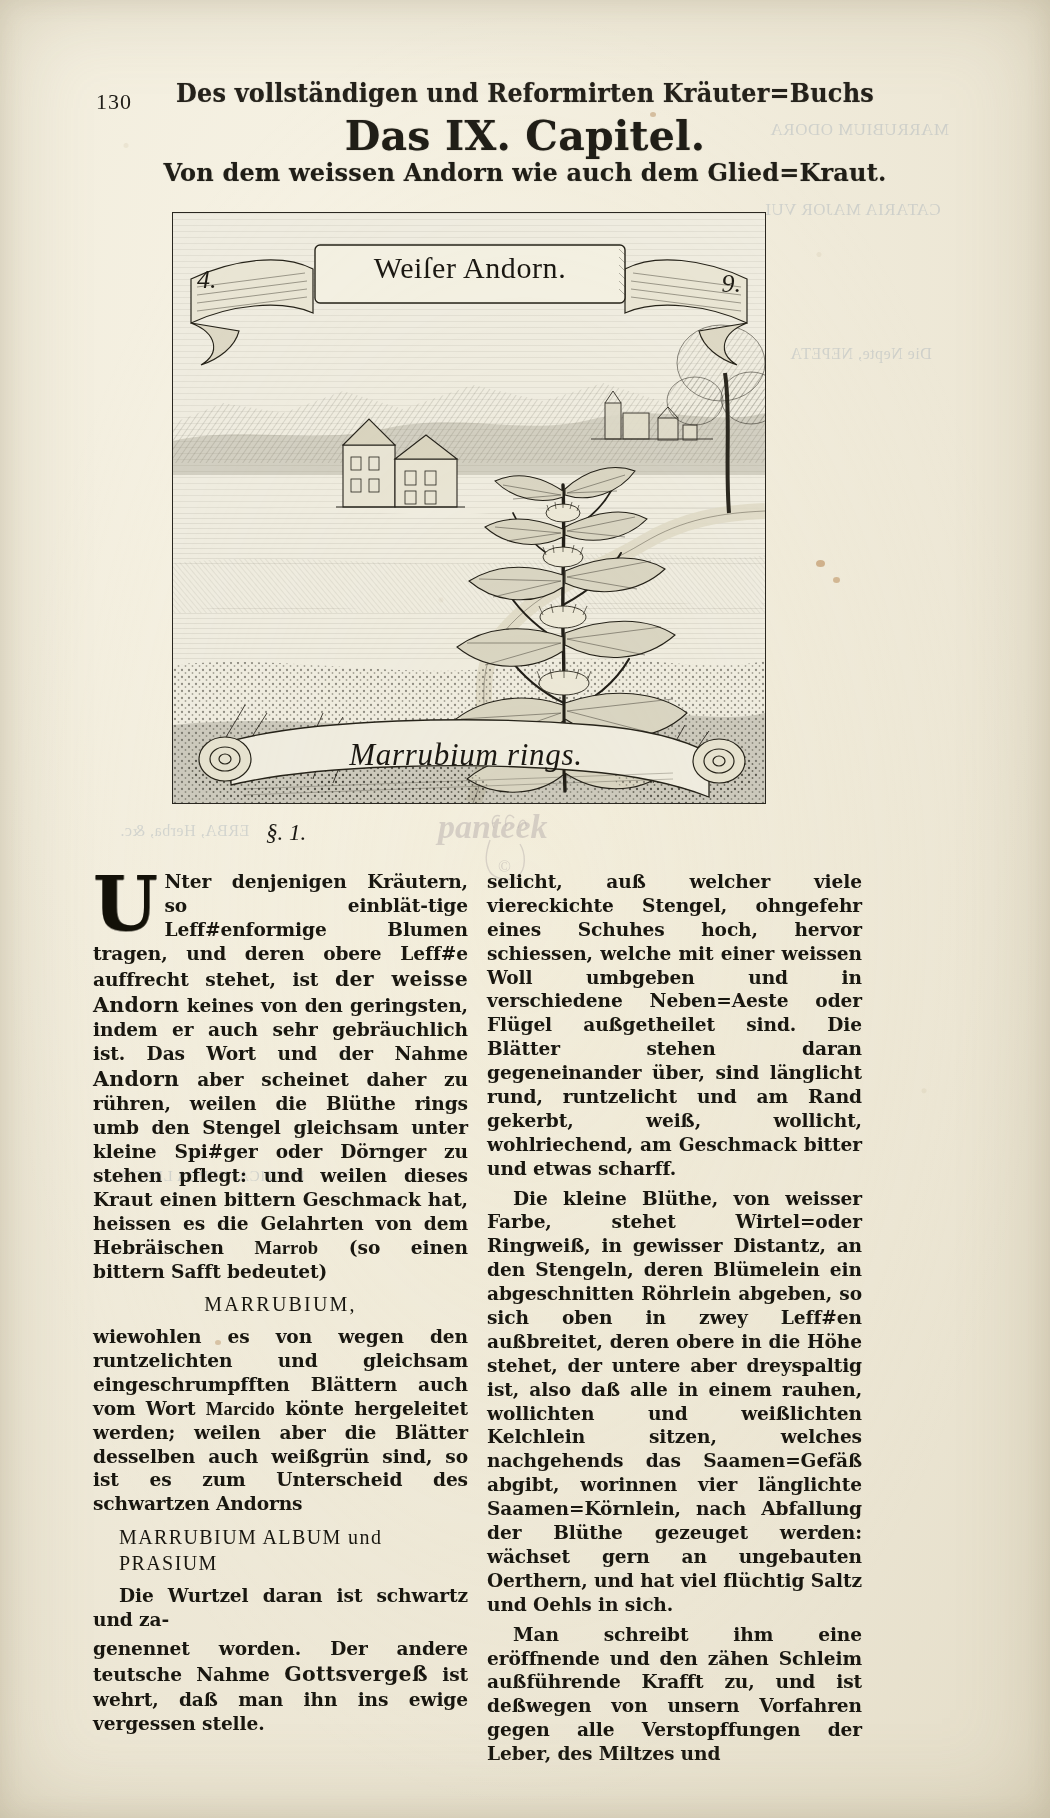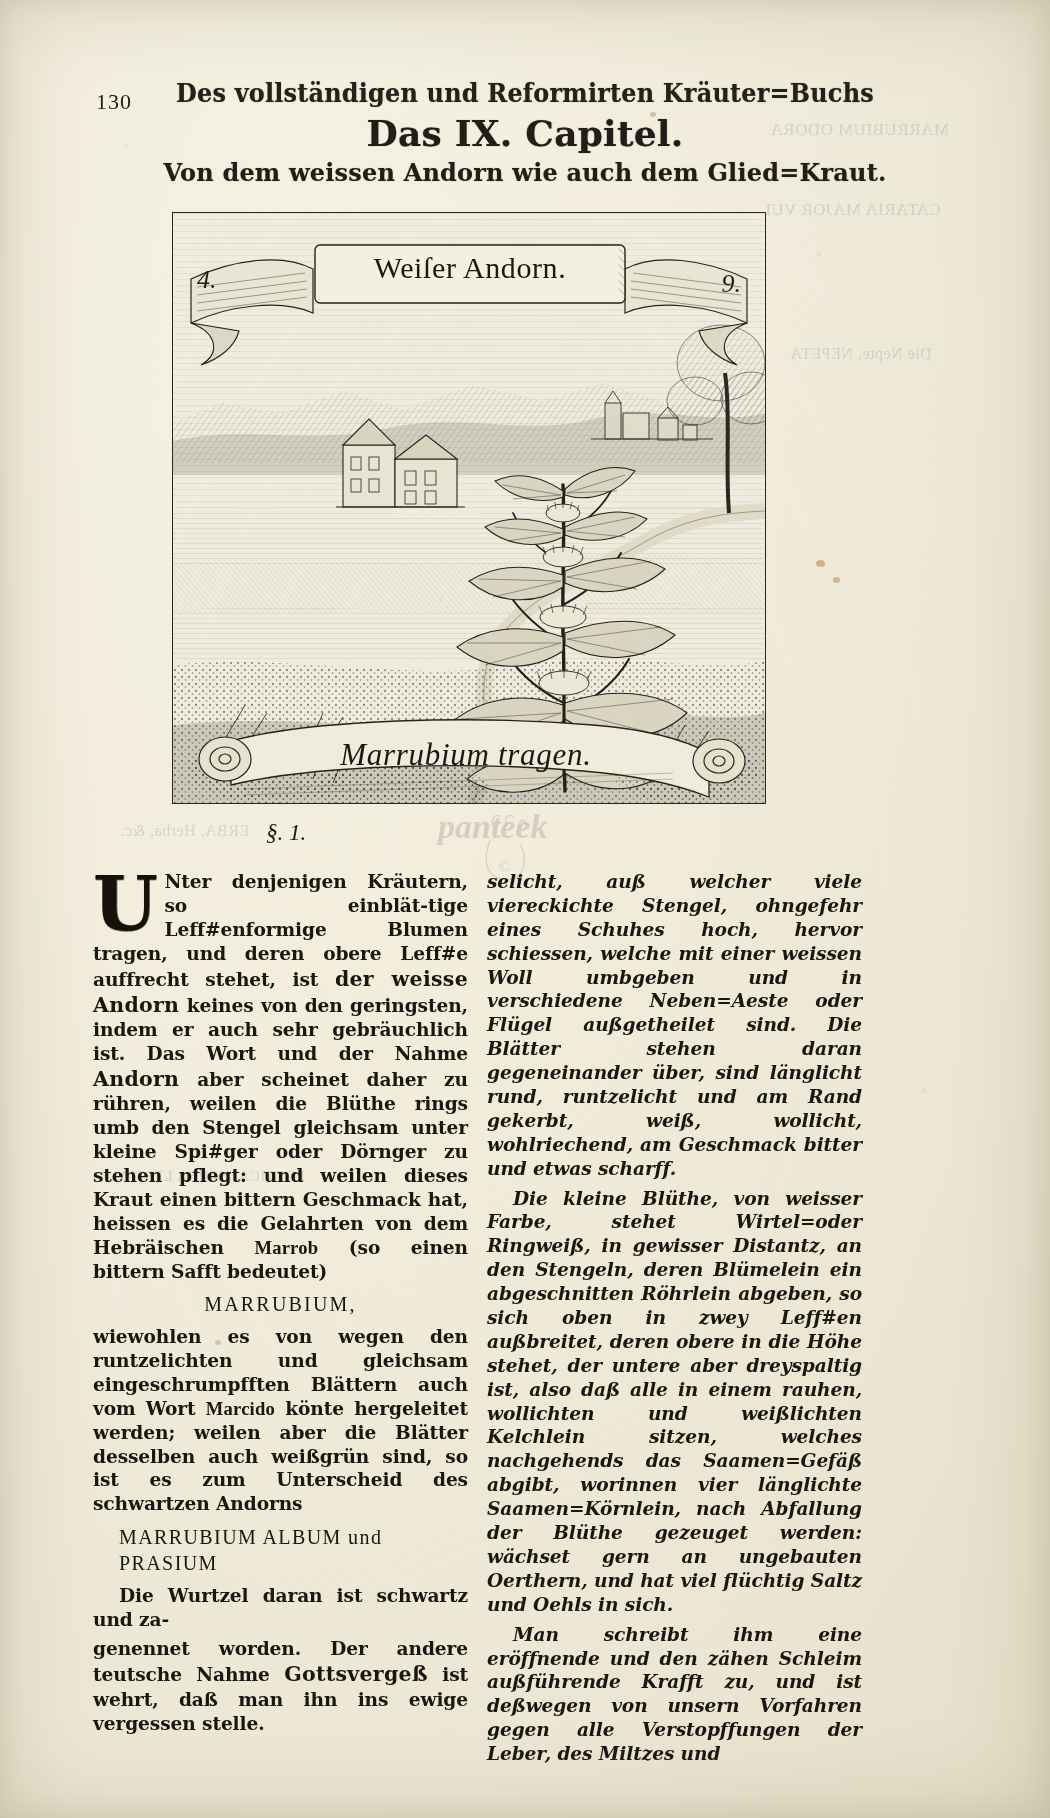--- a/index.html
+++ b/index.html
@@ -75,21 +75,21 @@
     font-size: 25.5px;
     line-height: 1.1;
     color: #25221b;
     transform: scaleX(.94);
     text-shadow: 0 0 1px rgba(20,18,12,.45);
   }
   #chapter-line {
     position: absolute;
     top: 112px; left: 0; right: 0;
     text-align: center;
-    font-size: 36px;
+    font-size: 41px;
     color: #201e17;
     text-shadow: 0 0 1px rgba(20,18,12,.5);
   }
   #chapter-subtitle {
     position: absolute;
     top: 158px; left: 0; right: 0;
     text-align: center;
     font-size: 25px;
     color: #201e17;
     transform: scaleX(.96);
@@ -126,21 +126,21 @@
   .column {
     position: absolute;
     top: 870px;
     width: 375px;
     font-size: 18.6px;
     line-height: 1.285;
     text-align: justify;
     color: #191710;
   }
   #col-left  { left: 93px; }
-  #col-right { left: 487px; font-style: italic; }
+  #col-right { left: 487px; }
 
   .para { margin: 0 0 0 0; }
   .para + .para { margin-top: 6px; }
   .indent { text-indent: 26px; }
 
   .fr { font-family: "DejaVu Serif", serif; font-weight: 600; letter-spacing: -.1px; }
   .bold-fr { font-weight: 800; font-size: 20.5px; letter-spacing: .3px; }
   .roman {
     font-family: "Liberation Serif", serif;
     font-weight: 700;
@@ -394,21 +394,21 @@
           <g stroke="#2d2a20" stroke-width=".55" opacity=".5">
             <path d="M70,576 L500,560 M70,582 L500,566"></path>
           </g>
         </g>
       </g>
     </svg>
 
     <div style="position:absolute; left:24px; top:52px; font-family:'Liberation Serif',serif; font-size:26px; font-style:italic; color:#1e1b14;">4.</div>
     <div style="position:absolute; right:24px; top:56px; font-family:'Liberation Serif',serif; font-size:26px; font-style:italic; color:#1e1b14;">9.</div>
     <div style="position:absolute; left:146px; top:38px; width:302px; text-align:center; font-family:'Liberation Serif',serif; font-size:30px; color:#1b1812; letter-spacing:.6px;">Weiſer Andorn.</div>
-    <div style="position:absolute; left:78px; top:524px; width:430px; text-align:center; font-family:'Liberation Serif',serif; font-style:italic; font-size:31px; color:#1b1812; letter-spacing:.7px;">Marrubium tragen.</div>
+    <div style="position:absolute; left:78px; top:524px; width:430px; text-align:center; font-family:'Liberation Serif',serif; font-style:italic; font-size:31px; color:#1b1812; letter-spacing:.7px;">Marrubium rings.</div>
   </div>
 
   <div id="watermark">
     <svg viewBox="0 0 170 90">
       <text x="6" y="38" font-family="Liberation Serif, serif" font-size="34" font-style="italic" font-weight="700" fill="#6b5f73" opacity=".55">panteek</text>
       <g stroke="#6b5f73" stroke-width="1.4" fill="none" opacity=".5">
         <path d="M58,40 C54,52 52,62 58,72 C64,80 78,82 86,76 C94,70 94,54 88,44"></path>
         <path d="M62,28 C58,20 62,14 68,16 M74,26 C72,16 78,12 82,18 M86,28 C88,18 94,18 94,26"></path>
       </g>
       <text x="66" y="72" font-family="Liberation Serif, serif" font-size="17" fill="#6b5f73" opacity=".55">©</text>

